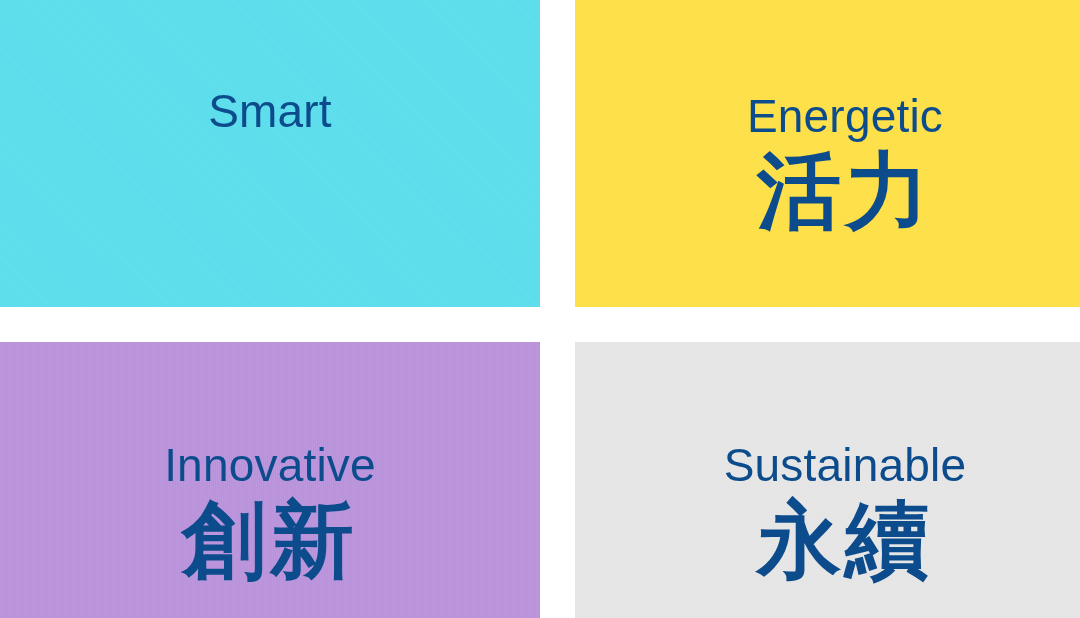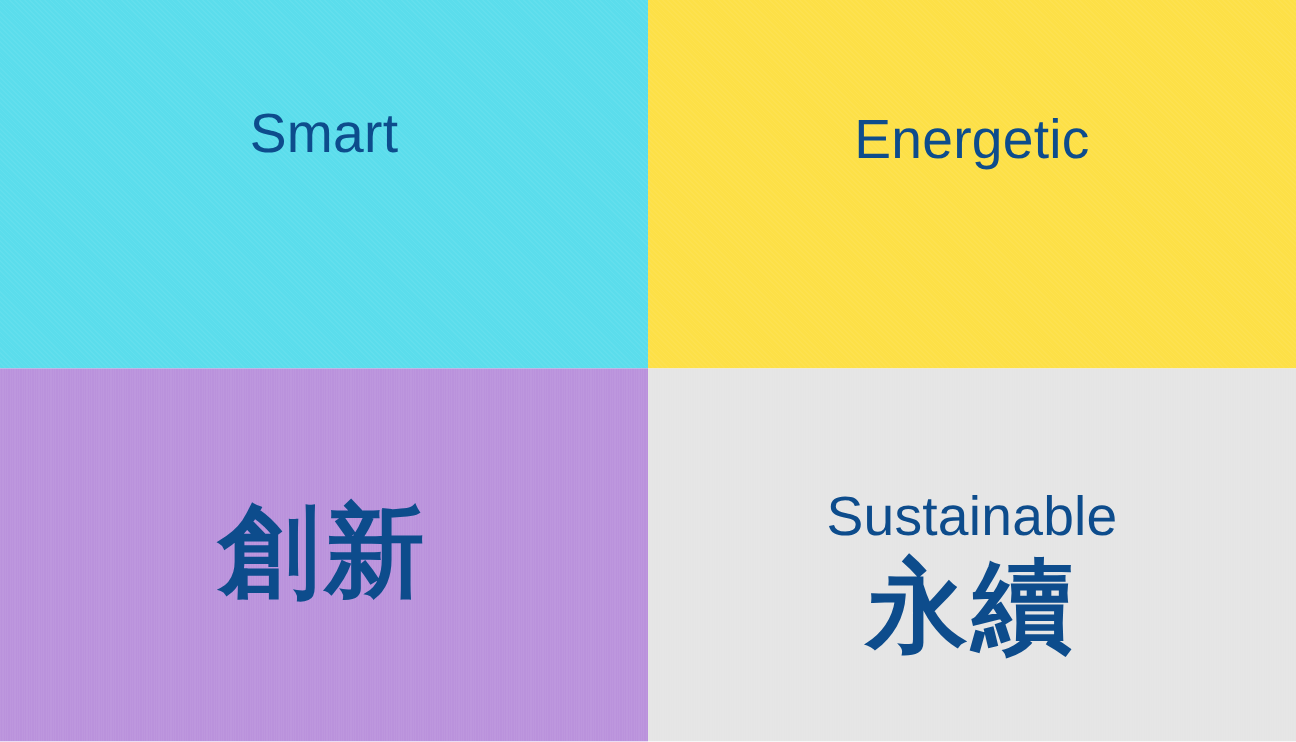--- a/index.html
+++ b/index.html
@@ -14,20 +14,21 @@
     height: 618px;
     overflow: hidden;
     font-family: "Liberation Sans", "DejaVu Sans", sans-serif;
   }
   .grid {
     position: absolute;
     inset: 0;
     display: grid;
     grid-template-columns: 540px 540px;
     grid-template-rows: 307px 311px;
+    gap: 35px;
   }
   .quadrant {
     position: relative;
     display: flex;
     flex-direction: column;
     align-items: center;
     justify-content: flex-start;
     overflow: hidden;
   }
   
@@ -94,26 +95,28 @@
       <div class="texture"></div>
       <div class="stack">
         <div class="label-en">Smart</div>
       </div>
     </div>
 
     <div class="quadrant q-energetic textured-diag" style="background-color: #fde047;">
       <div class="texture"></div>
       <div class="stack">
         <div class="label-en">Energetic</div>
+        <div class="label-zh">活力</div>
       </div>
     </div>
 
     <div class="quadrant q-innovative" style="background-color: rgb(186, 146, 220);">
       <div class="texture"></div>
       <div class="stack">
+        <div class="label-en">Innovative</div>
         <div class="label-zh">創新</div>
       </div>
     </div>
 
     <div class="quadrant q-sustainable" style="background-color: #e5e5e5;">
       <div class="texture"></div>
       <div class="stack">
         <div class="label-en">Sustainable</div>
         <div class="label-zh">永續</div>
       </div>

